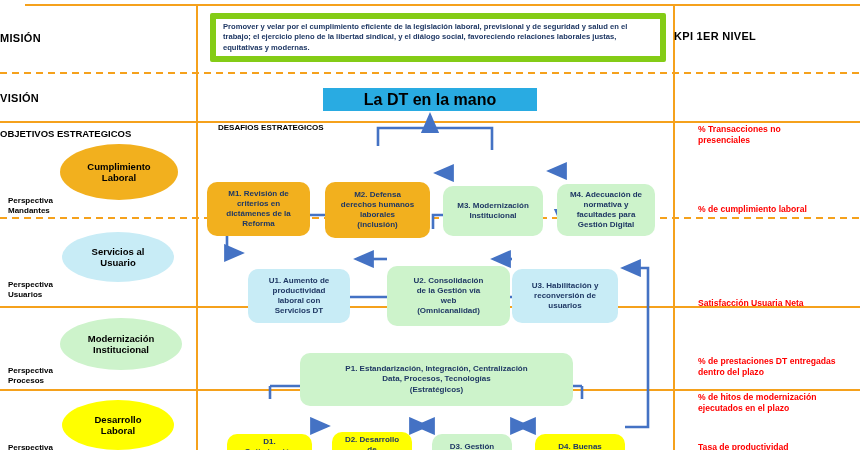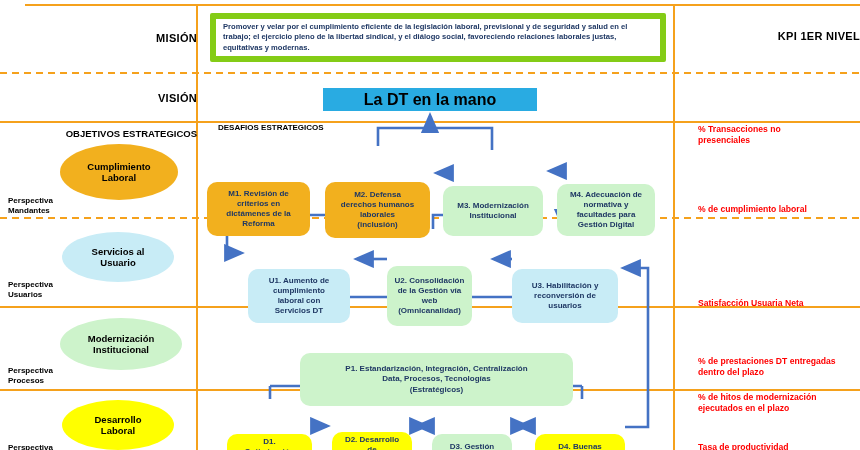--- a/index.html
+++ b/index.html
@@ -1,21 +1,21 @@
 <!DOCTYPE html>
 <html><head>
 <meta charset="utf-8">
 <style>
   html,body{margin:0;padding:0;background:#ffffff;}
   #canvas{
     position:relative;width:860px;height:450px;overflow:hidden;
     background:#ffffff;font-family:"Liberation Sans",sans-serif;
   }
   #wires{position:absolute;left:0;top:0;width:860px;height:450px;}
-  .lbl{position:absolute;color:#000;font-weight:bold;text-align:right;white-space:pre-line;}
+  .lbl{position:absolute;color:#000;font-weight:bold;text-align:left;white-space:pre-line;}
   .rowlabel{font-size:11px;letter-spacing:.3px;}
   .persp{position:absolute;left:8px;color:#000;font-weight:bold;font-size:8px;line-height:1.25;white-space:pre-line;text-align:left;}
   .ellipse{
     position:absolute;border-radius:50%;display:flex;align-items:center;justify-content:center;
     text-align:center;font-weight:bold;color:#000;font-size:9.5px;line-height:1.2;white-space:pre-line;
   }
   .nbox{
     position:absolute;border-radius:10px;display:flex;align-items:center;justify-content:center;
     text-align:center;font-weight:bold;color:#1F3864;font-size:8px;line-height:1.28;
     white-space:pre-line;padding:3px 5px;box-sizing:border-box;margin-top:36px;
@@ -131,24 +131,24 @@
 laborales
 (inclusión)</div>
   <div class="nbox c-green" style="left:443px;top:150px;width:100px;height:50px;">M3. Modernización
 Institucional</div>
   <div class="nbox c-green" style="left:557px;top:148px;width:98px;height:52px;">M4. Adecuación de
 normativa y
 facultades para
 Gestión Digital</div>
 
   <div class="nbox c-cyan" style="left:248px;top:233px;width:102px;height:54px;">U1. Aumento de
-cumplimiento
+productividad
 laboral con
 Servicios DT</div>
-  <div class="nbox c-green" style="left:387px;top:230px;width:85px;height:60px;">U2. Consolidación
+  <div class="nbox c-green" style="left:387px;top:230px;width:123px;height:60px;">U2. Consolidación
 de la Gestión vía
 web
 (Omnicanalidad)</div>
   <div class="nbox c-cyan" style="left:512px;top:233px;width:106px;height:54px;">U3. Habilitación y
 reconversión de
 usuarios</div>
 
   <div class="nbox c-green" style="left:300px;top:317px;width:273px;height:53px;">P1. Estandarización, Integración, Centralización
 Data, Procesos, Tecnologías
 (Estratégicos)</div>

